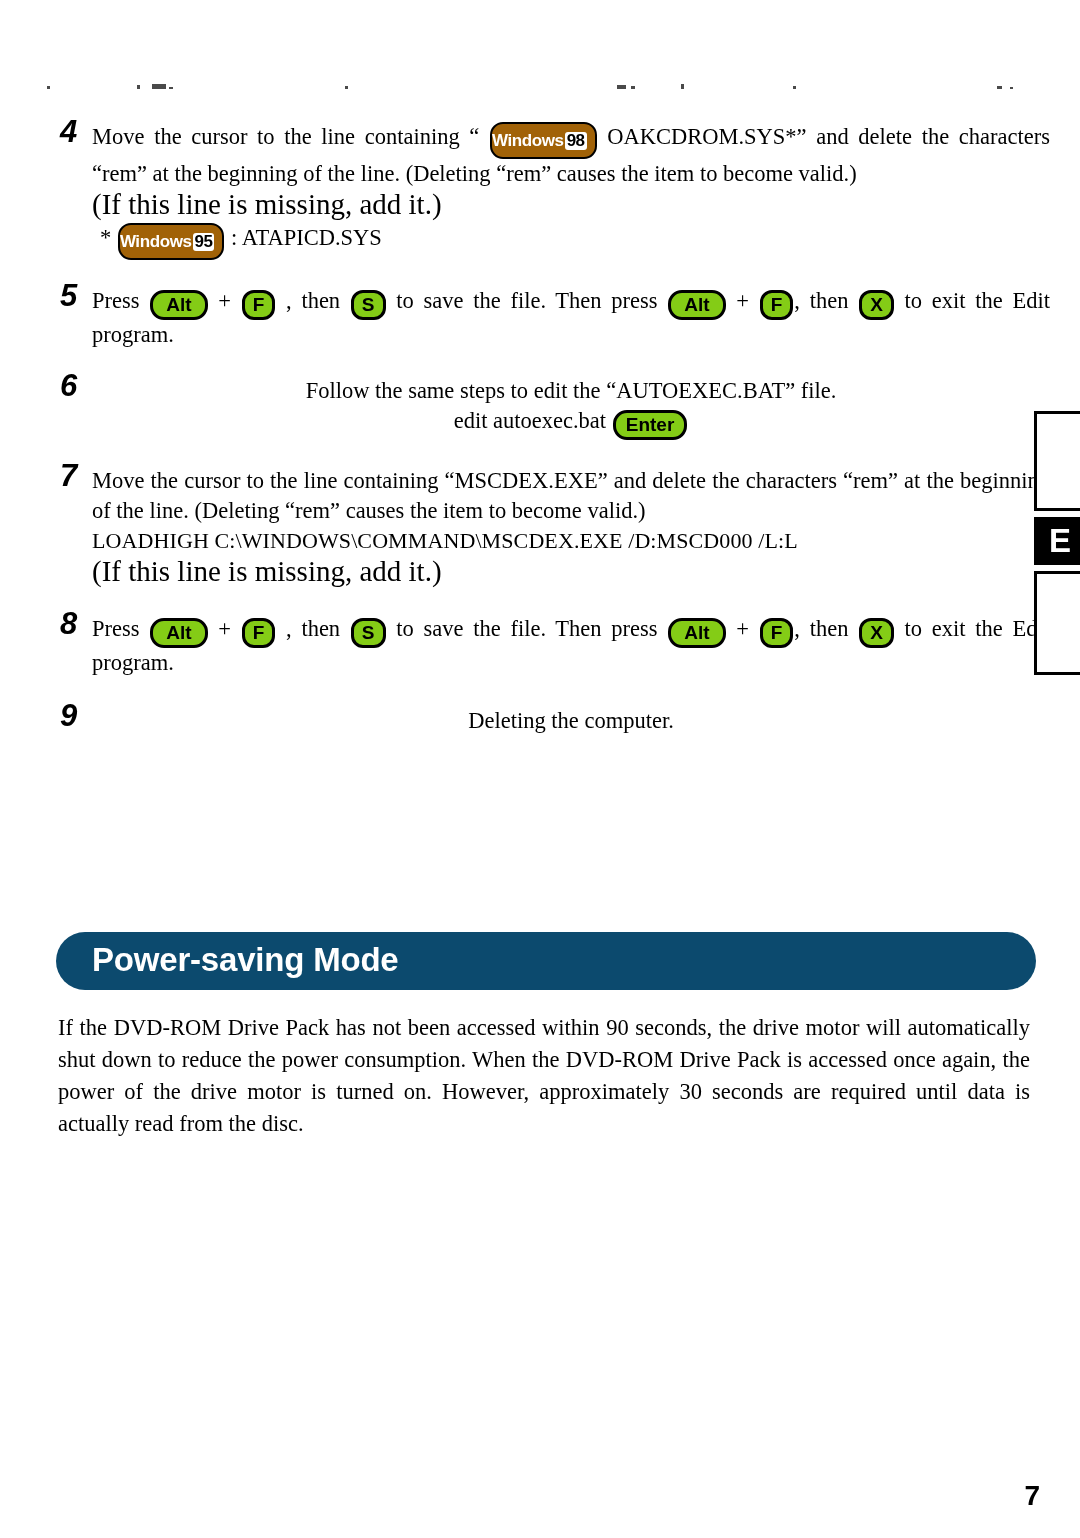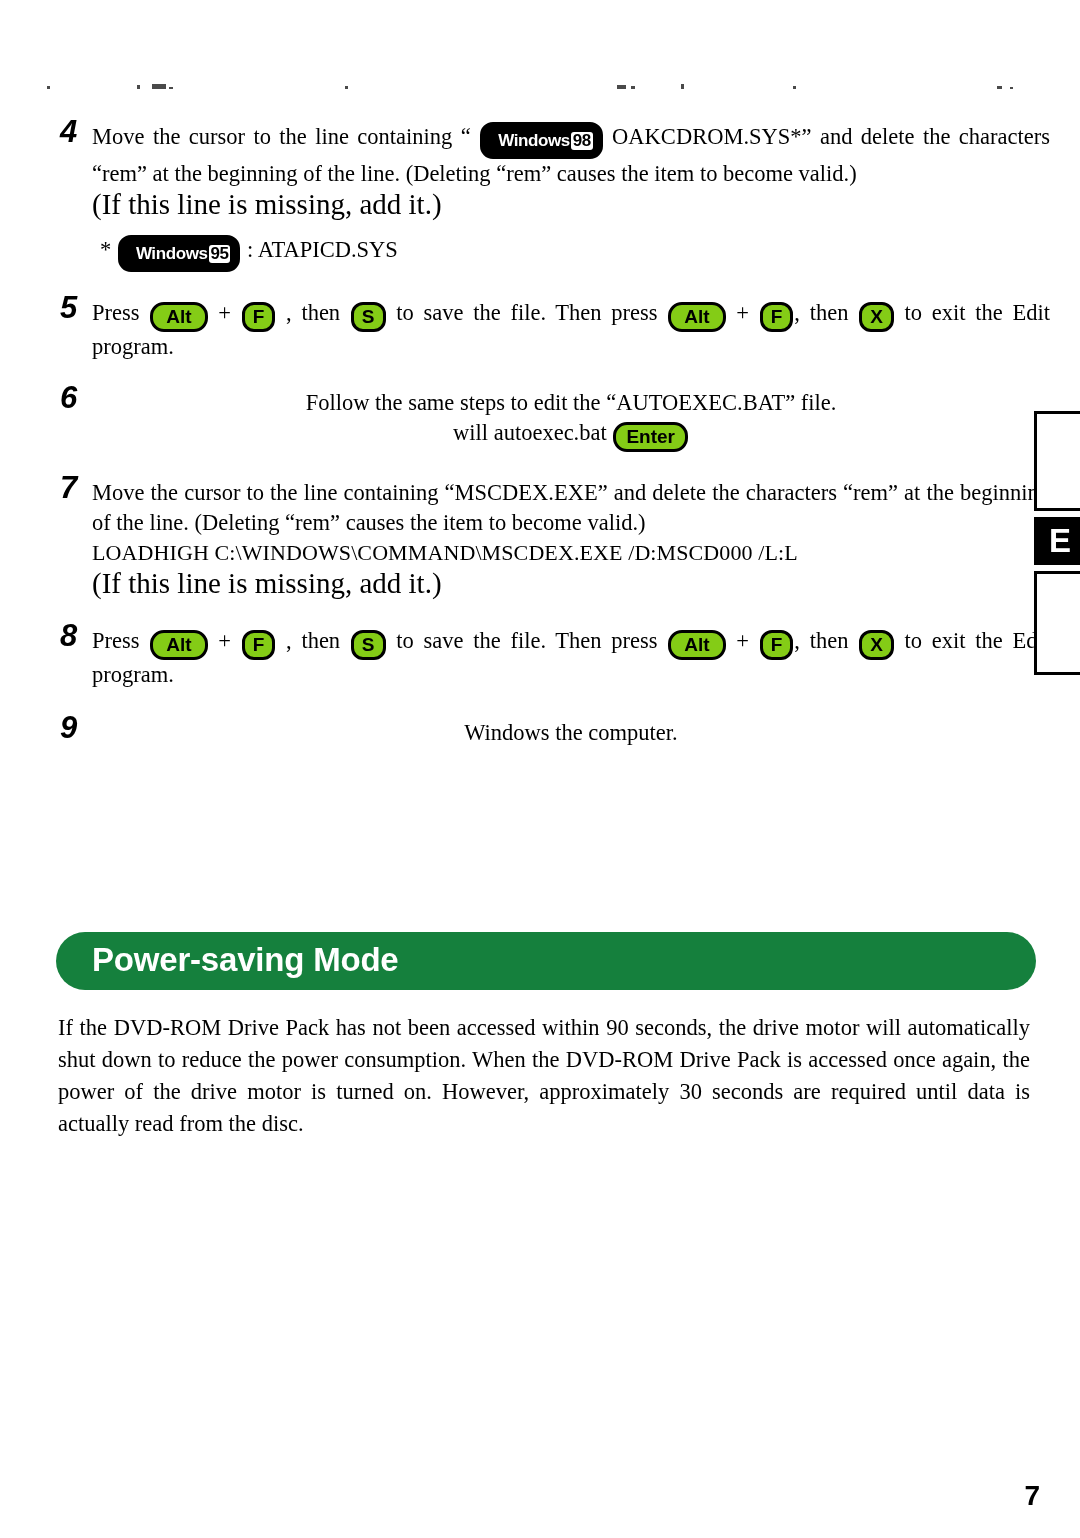--- a/index.html
+++ b/index.html
@@ -76,21 +76,21 @@
     white-space: nowrap;
   }
   .sub-line {
     display: block;
     font-size: 29px;
   }
   .star-line {
     display: block;
     font-size: 22.5px;
     padding-left: 8px;
-    margin-top: 16px;
+    margin-top: 4px;
     white-space: nowrap;
   }
 
   
   .key {
     display: inline-block;
     border: 3px solid #000;
     border-radius: 14px;
     background: #84cc16;
     color: #000;
@@ -102,24 +102,24 @@
     vertical-align: -3px;
     margin: 0 1px;
     white-space: nowrap;
   }
   .key.narrow { padding: 2px 8px 3px 8px; border-radius: 12px; }
   .key.wide  { padding: 2px 13px 3px 13px; }
 
   
   .winbadge {
     display: inline-block;
-    background: #000000;
+    background: #a16207;
     border: 2.5px solid #000;
     border-radius: 13px;
-    padding: 1px 8px 2px 16px;
+    padding: 1px 8px 2px 0;
     vertical-align: -3px;
     white-space: nowrap;
     margin: 0 1px;
   }
   .winbadge .wb-name {
     color: #ffffff;
     font-family: "Liberation Sans", "DejaVu Sans", sans-serif;
     font-weight: bold;
     font-size: 17px;
     line-height: 19px;
@@ -171,21 +171,21 @@
     box-sizing: border-box;
   }
 
   
   .banner {
     position: absolute;
     left: 56px;
     top: 932px;
     width: 980px;
     height: 58px;
-    background: #15803d;
+    background: #0c4a6e;
     border-radius: 30px;
     box-sizing: border-box;
   }
   .banner-text {
     position: absolute;
     left: 36px;
     top: 0;
     height: 58px;
     line-height: 56px;
     color: #ffffff;
@@ -252,21 +252,21 @@
       <div class="step-num">5</div>
       <div class="step-body">
         <span>Press </span><span class="key wide">Alt</span><span> + </span><span class="key narrow">F</span><span> , then </span><span class="key narrow">S</span><span> to save the file.  Then press </span><span class="key wide">Alt</span><span> + </span><span class="key narrow">F</span><span>, then </span><span class="key narrow">X</span><span> to exit the Edit program.</span>
       </div>
     </div>
 
     <div class="step" style="margin-bottom:26px;">
       <div class="step-num">6</div>
       <div class="step-body nojust">
         <span class="line">Follow the same steps to edit the “AUTOEXEC.BAT” file.</span>
-        <span class="line"><span>will autoexec.bat </span><span class="key">Enter</span></span>
+        <span class="line"><span>edit autoexec.bat </span><span class="key">Enter</span></span>
       </div>
     </div>
 
     <div class="step" style="margin-bottom:24px;">
       <div class="step-num">7</div>
       <div class="step-body">
         <span>Move the cursor to the line containing “MSCDEX.EXE” and delete the characters “rem” at the beginning of the line. (Deleting “rem” causes the item to become valid.)</span>
         <span class="mono-line">LOADHIGH  C:\WINDOWS\COMMAND\MSCDEX.EXE /D:MSCD000 /L:L</span>
         <span class="sub-line">(If this line is missing, add it.)</span>
       </div>
@@ -274,21 +274,21 @@
 
     <div class="step" style="margin-bottom:26px;margin-top:28px;">
       <div class="step-num">8</div>
       <div class="step-body">
         <span>Press </span><span class="key wide">Alt</span><span> + </span><span class="key narrow">F</span><span> , then </span><span class="key narrow">S</span><span> to save the file.  Then press </span><span class="key wide">Alt</span><span> + </span><span class="key narrow">F</span><span>, then </span><span class="key narrow">X</span><span> to exit the Edit program.</span>
       </div>
     </div>
 
     <div class="step" style="margin-top:28px;">
       <div class="step-num">9</div>
-      <div class="step-body nojust">Windows the computer.</div>
+      <div class="step-body nojust">Deleting the computer.</div>
     </div>
 
   </div>
 
   <div class="thumb-tab">
     <div class="tab-box top"></div>
     <div class="tab-mark">E</div>
     <div class="tab-box bottom"></div>
   </div>
 

